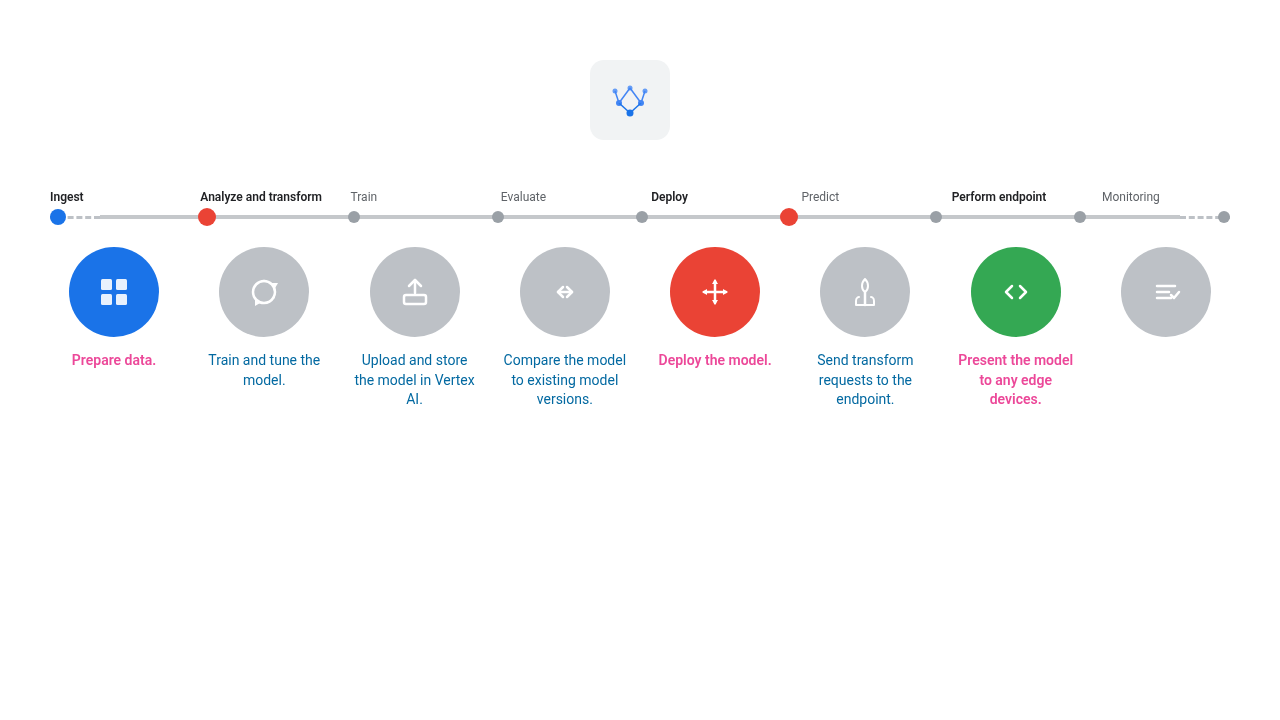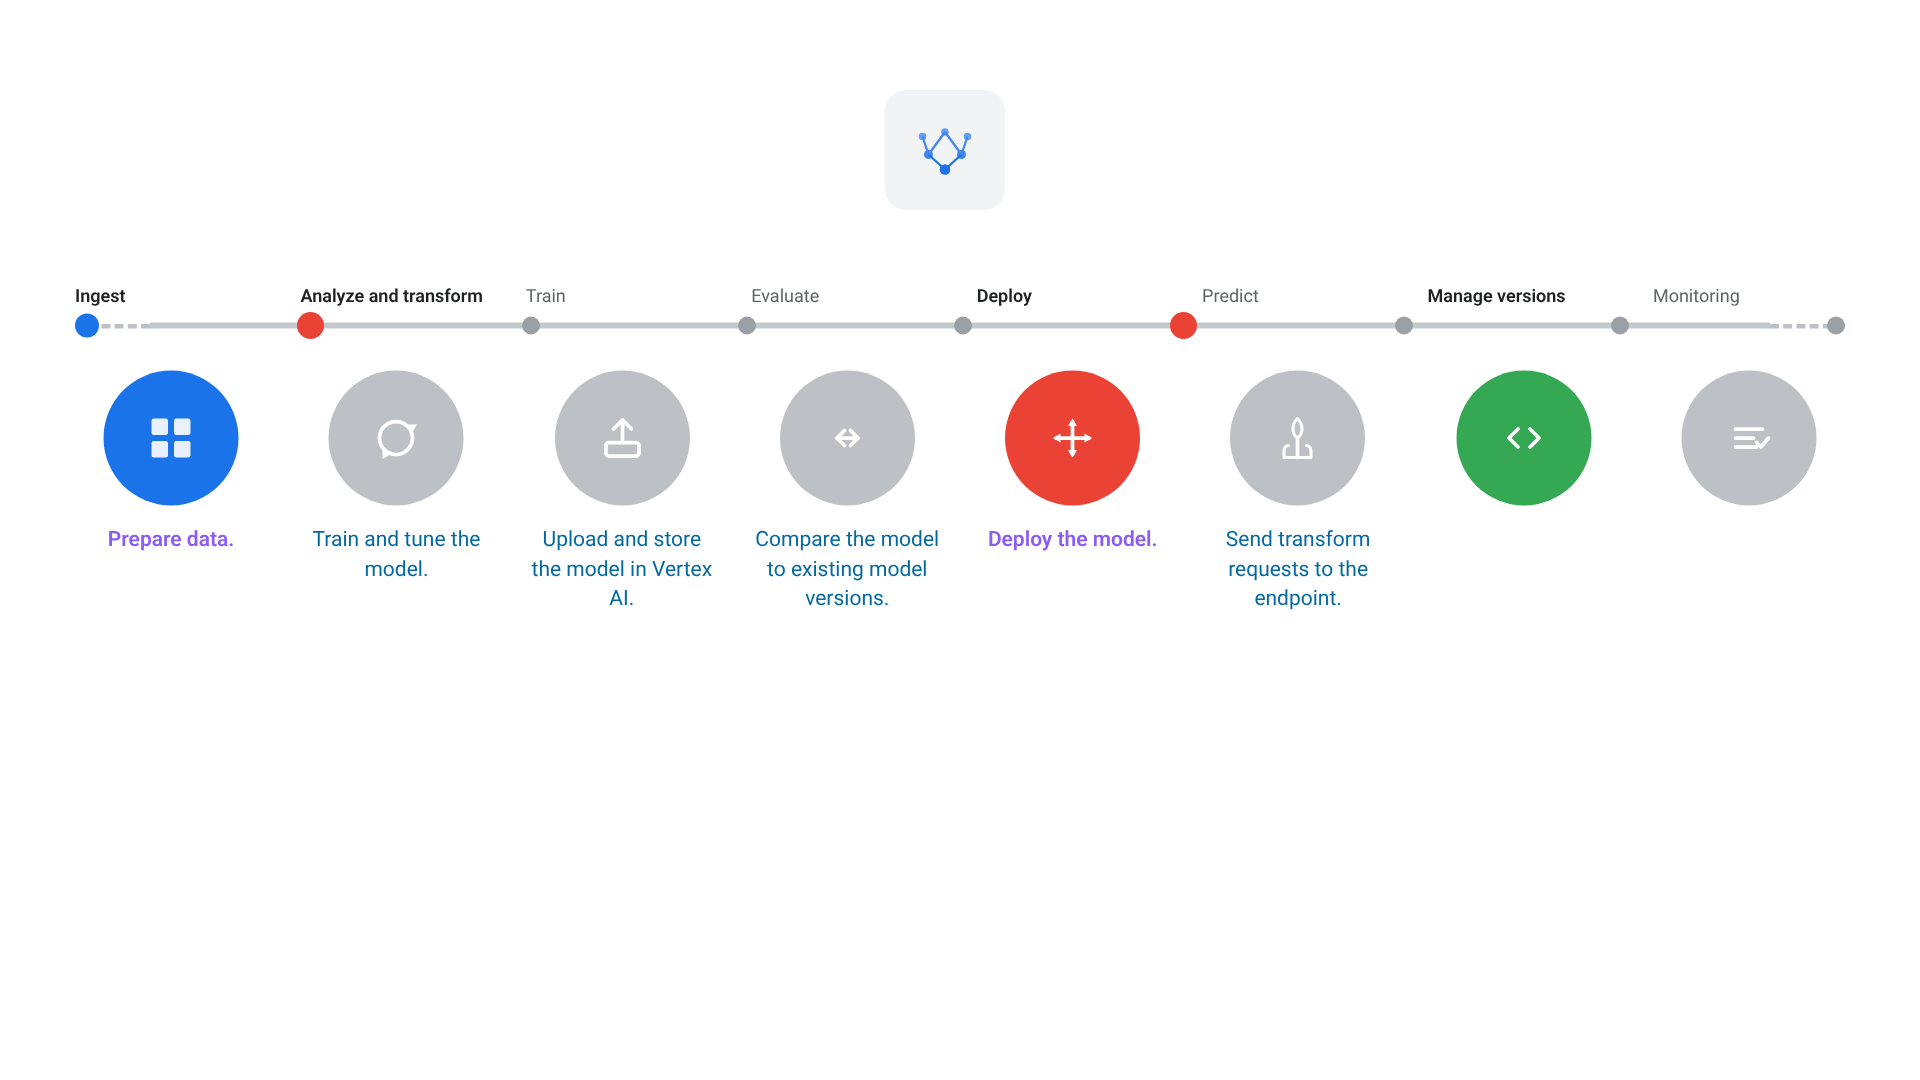--- a/index.html
+++ b/index.html
@@ -146,21 +146,21 @@
     .circle-gray { background: #bdc1c6; }
     .circle-green { background: #34a853; }
 
     .step-desc {
       font-size: 14px;
       line-height: 1.4;
       text-align: center;
       color: #0369a1;
     }
     .step-desc.active {
-      color: #8b5cf6;
+      color: #ec4899;
       font-weight: 600;
     }
 
     svg.icon {
       display: block;
     }
   </style>
 </head>
 <body>
 
@@ -187,21 +187,21 @@
 
 <div class="pipeline">
 
   <div class="labels-row" id="labels-row">
       <div class="step-label active">Ingest</div>
       <div class="step-label active">Analyze and transform</div>
       <div class="step-label">Train</div>
       <div class="step-label">Evaluate</div>
       <div class="step-label active">Deploy</div>
       <div class="step-label">Predict</div>
-      <div class="step-label active">Manage versions</div>
+      <div class="step-label active">Perform endpoint</div>
       <div class="step-label">Monitoring</div>
     </div>
 
   <div class="timeline-row">
     <div class="line-dashed-left"></div>
     <div class="line-solid"></div>
     <div class="line-dashed-right"></div>
     <div class="timeline-dots" id="timeline-dots">
         <div class="timeline-dot blue"></div>
         <div class="timeline-dot red"></div>
@@ -281,20 +281,21 @@
         </div>
         <div class="step-desc">Send transform requests to the endpoint.</div>
       </div>
       <div class="step-item">
         <div class="step-circle circle-green">
           <svg width="34" height="34" viewBox="0 0 34 34" fill="none">
         <polyline points="13,11 7,17 13,23" stroke="#ffffff" stroke-width="2.5" fill="none" stroke-linejoin="round" stroke-linecap="round"></polyline>
         <polyline points="21,11 27,17 21,23" stroke="#ffffff" stroke-width="2.5" fill="none" stroke-linejoin="round" stroke-linecap="round"></polyline>
       </svg>
         </div>
+        <div class="step-desc active">Present the model to any edge devices.</div>
       </div>
       <div class="step-item">
         <div class="step-circle circle-gray">
           <svg width="34" height="34" viewBox="0 0 34 34" fill="none">
         <line x1="8" y1="11" x2="26" y2="11" stroke="#ffffff" stroke-width="2.5" stroke-linecap="round"></line>
         <line x1="8" y1="17" x2="20" y2="17" stroke="#ffffff" stroke-width="2.5" stroke-linecap="round"></line>
         <line x1="8" y1="23" x2="22" y2="23" stroke="#ffffff" stroke-width="2.5" stroke-linecap="round"></line>
         <polyline points="22,20 25,23 30,17" stroke="#ffffff" stroke-width="2.5" fill="none" stroke-linecap="round" stroke-linejoin="round"></polyline>
       </svg>
         </div>

